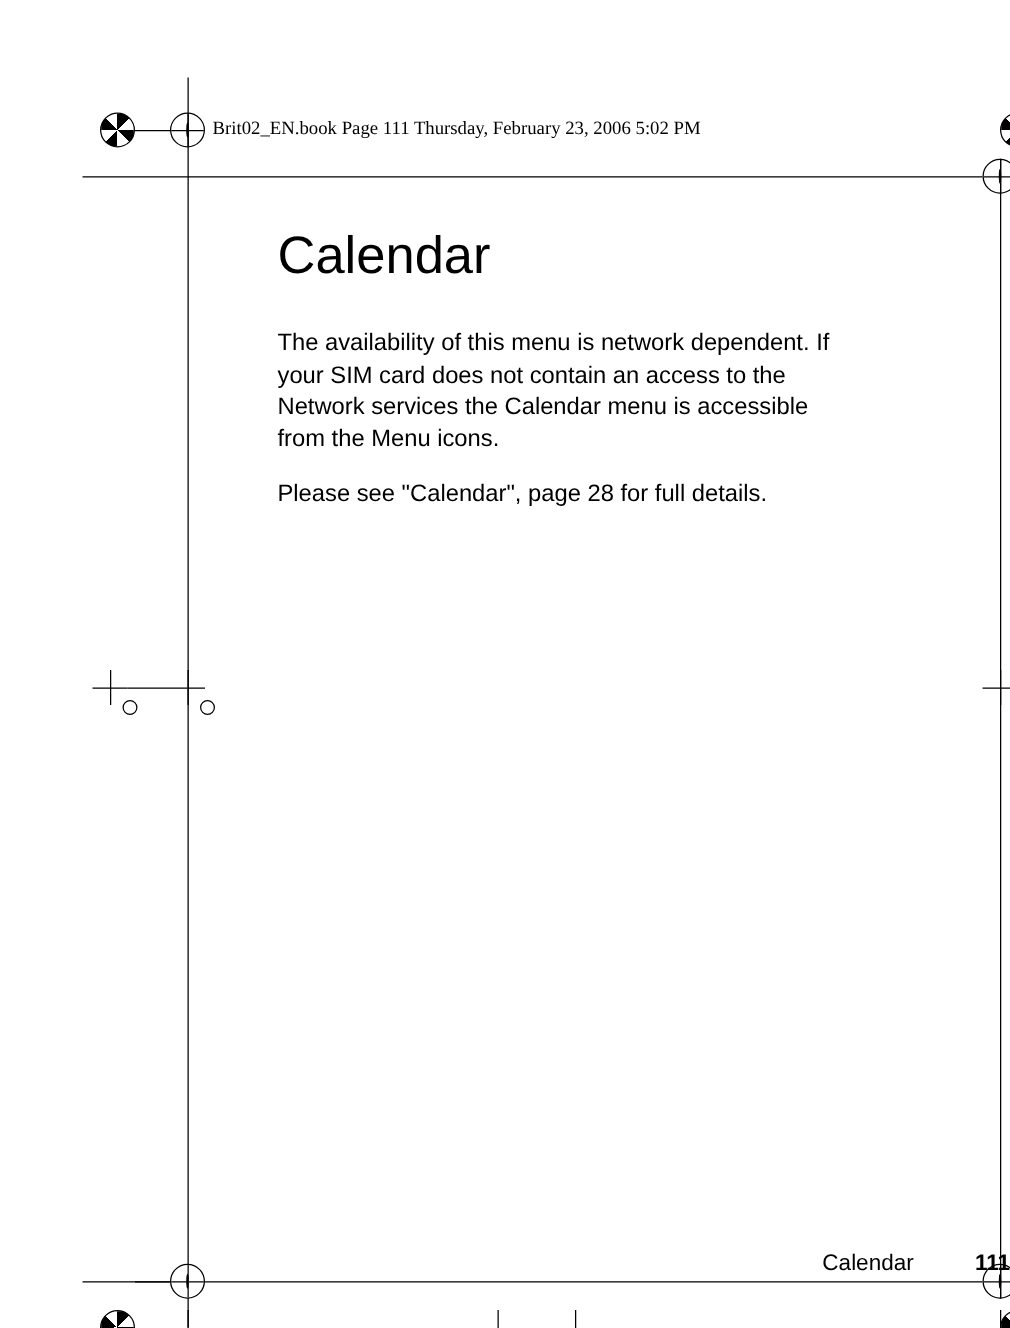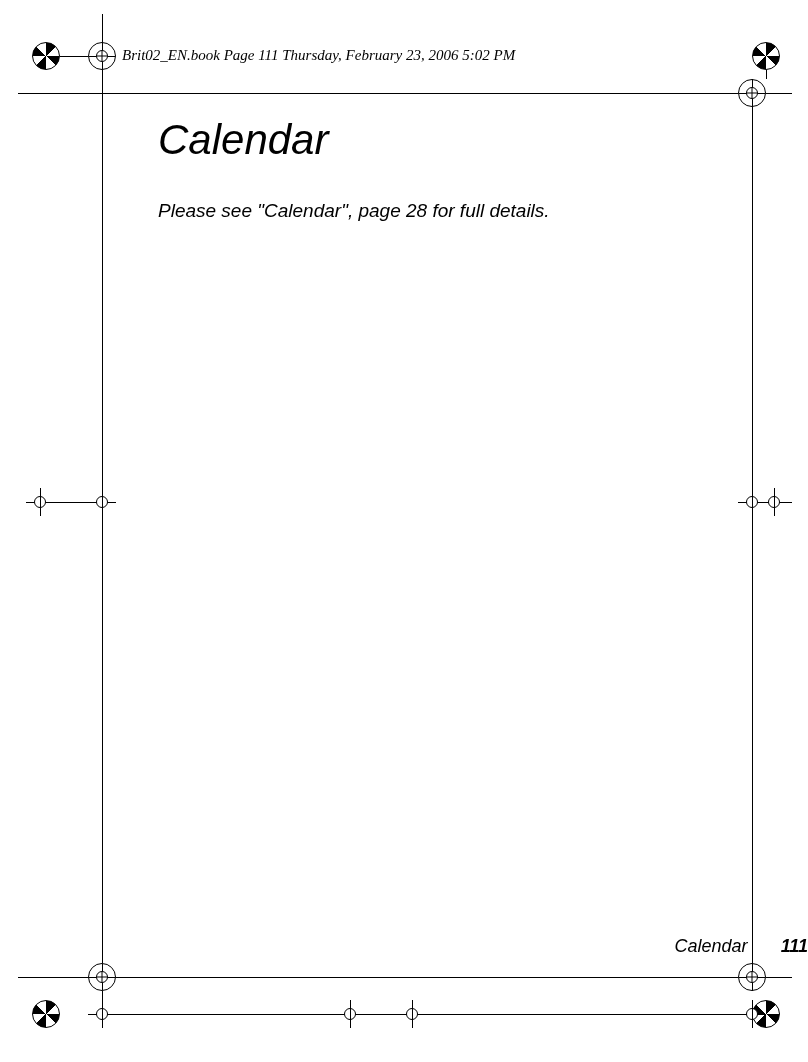--- a/index.html
+++ b/index.html
@@ -1,15 +1,15 @@
 <!DOCTYPE html>
 <html><head>
 <meta charset="utf-8">
 <style>
-  * { box-sizing: border-box; margin: 0; padding: 0; font-style: italic; }
+  * { box-sizing: border-box; margin: 16px; padding: 0; }
   html, body { width: 808px; height: 1062px; background: #fff; font-family: Arial, Helvetica, sans-serif; color: #000; position: relative; }
 
   
   .reg-circle {
     position: absolute; width: 28px; height: 28px;
     border: 1px solid #000; border-radius: 50%; background: #fff;
     display: flex; align-items: center; justify-content: center;
   }
   .reg-circle::before, .reg-circle::after {
     content: ""; position: absolute; background: #000;
@@ -134,19 +134,20 @@
 <div class="crop-cross" style="left:738px; top:1000px;">
     <span class="ring"></span>
   </div>
 
 <div class="vline" style="left:752px; top:79px; height:912px;"></div>
 
 <div class="header-meta">Brit02_EN.book  Page 111  Thursday, February 23, 2006  5:02 PM</div>
 
 <div class="page-body">
   <h1 class="page-title">Calendar</h1>
+  <p class="para">The availability of this menu is network dependent. If your SIM card does not contain an access to the Network services the Calendar menu is accessible from the Menu icons.</p>
   <p class="para">Please see "Calendar", page 28 for full details.</p>
 </div>
 
 <div class="footer">
   <span class="section-name">Calendar</span>
   <span class="page-num">111</span>
 </div>
 
 </body></html>

